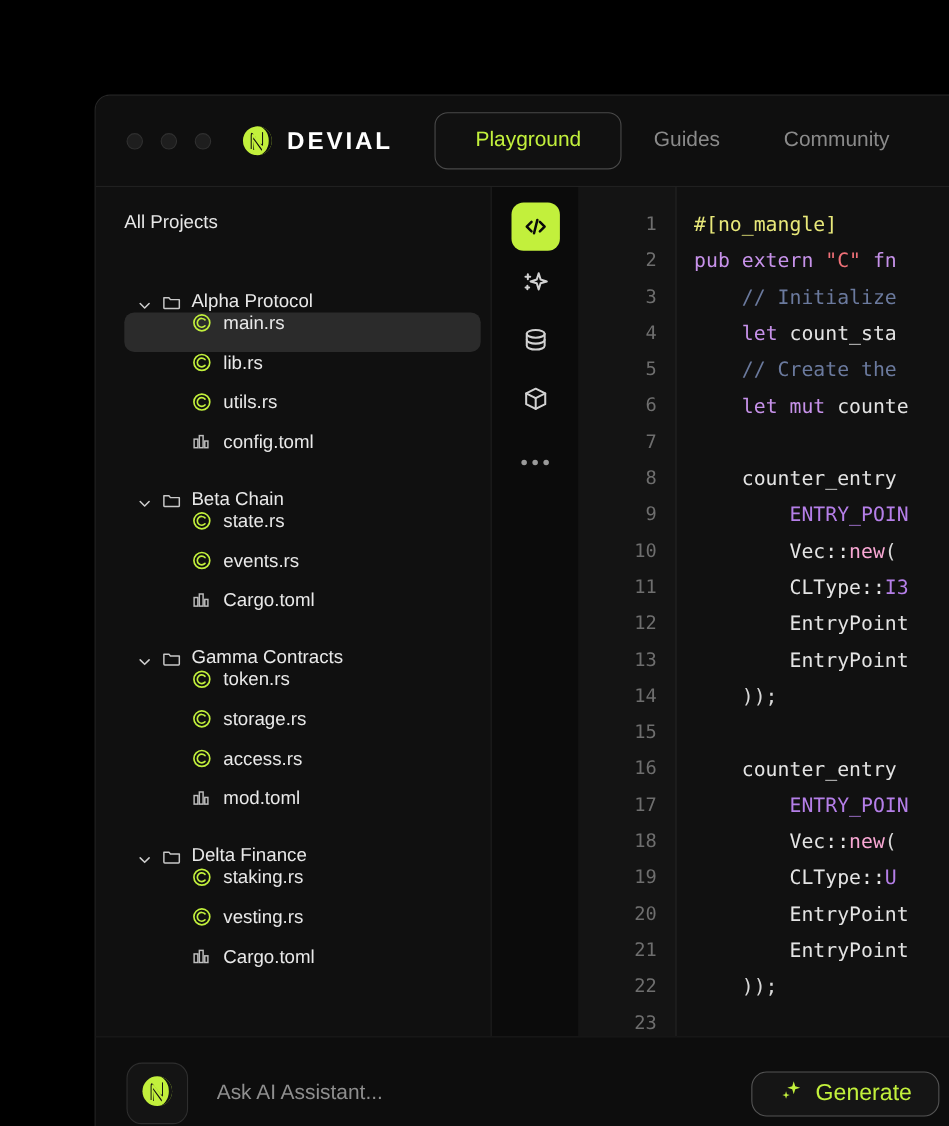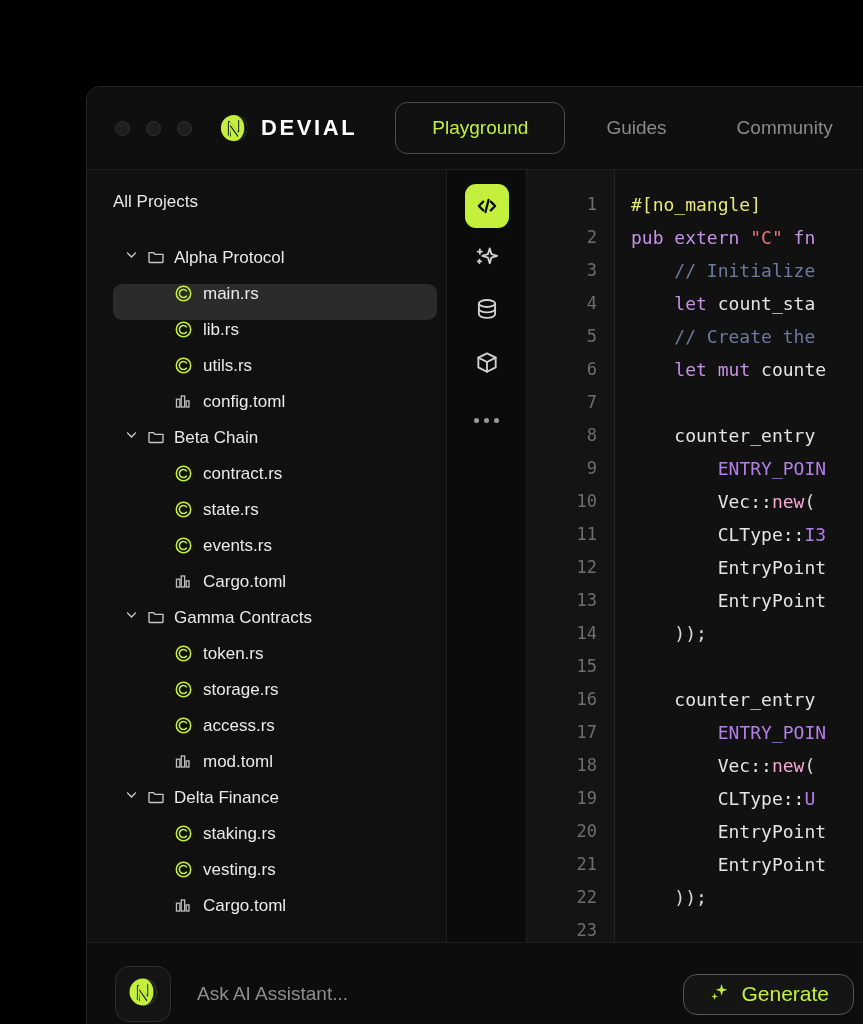--- a/index.html
+++ b/index.html
@@ -39,21 +39,21 @@
   .dot {
     width: 15px; height: 15px; border-radius: 50%;
     background: #1e1e1e; border: 1px solid #303030;
   }
   .brand { display: flex; align-items: center; gap: 12px; margin-left: 27px; }
   .brand-mark { width: 30px; height: 30px; display:block; }
   .brand-name {
     color: #ffffff; font-size: 22px; font-weight: 700;
     letter-spacing: 2.6px;
   }
-  .tabs { display: flex; align-items: flex-start; margin-left: 38px; gap: 12px; }
+  .tabs { display: flex; align-items: flex-start; margin-left: 38px; gap: 0px; }
   .tab {
     font-size: 19px; color: #8a8a8a; padding: 0 28px; height: 52px;
     display: flex; align-items: center; white-space: nowrap;
     border: 1px solid transparent; border-radius: 12px;
   }
   .tab.active {
     color: #c2f03c; border-color: #4a4a4a; background: #111111;
     padding: 0 36px;
   }
 
@@ -63,21 +63,21 @@
   
   .sidebar {
     width: 360px; background: #101010; border-right: 1px solid #1e1e1e;
     padding-top: 22px; overflow: hidden; position: relative;
   }
   .all-projects {
     color: #e8e8e8; font-size: 17px; padding: 0 0 0 26px; margin-bottom: 36px;
   }
   .tree { padding: 0 0 0 0; }
   .folder-row {
-    display: flex; align-items: flex-start; gap: 9px;
+    display: flex; align-items: flex-end; gap: 9px;
     height: 36px; padding-left: 38px; color: #e9e9e9; font-size: 17px;
   }
   .chev { width: 13px; height: 13px; display:block; flex: 0 0 auto; }
   .folder-ico { width: 18px; height: 18px; display:block; flex:0 0 auto; }
   .file-row {
     display: flex; gap: 10px;
     height: 36px; margin: 0 9px 0 26px; padding-left: 63px;
     color: #e9e9e9; font-size: 17px; border-radius: 9px;
   }
   .file-row.selected { background: #2b2b2b; }
@@ -247,29 +247,20 @@
                 <svg class="chev" viewBox="0 0 16 16" fill="none" stroke="#cfcfcf" stroke-width="1.7" stroke-linecap="round" stroke-linejoin="round">
                   <polyline points="3,6 8,11 13,6"></polyline>
                 </svg>
               </span>
               <span>
                 <svg class="folder-ico" viewBox="0 0 20 20" fill="none" stroke="#c8c8c8" stroke-width="1.5" stroke-linejoin="round">
                   <path d="M2.2 5.2h5.1l1.5 1.9h9v8.1a.9.9 0 0 1-.9.9H3.1a.9.9 0 0 1-.9-.9Z"></path>
                 </svg>
               </span>
               <span>Beta Chain</span>
-            </div>
-            <div class="file-row">
-              <span>
-                <svg class="file-ico" viewBox="0 0 20 20" fill="none">
-                  <circle cx="10" cy="10" r="7.6" stroke="#c2f03c" stroke-width="1.6"></circle>
-                  <path d="M13.0 7.2a4.2 4.2 0 1 0 0 5.6" stroke="#c2f03c" stroke-width="1.6" stroke-linecap="round" fill="none"></path>
-                </svg>
-              </span>
-              <span>contract.rs</span>
             </div>
             <div class="file-row">
               <span>
                 <svg class="file-ico" viewBox="0 0 20 20" fill="none">
                   <circle cx="10" cy="10" r="7.6" stroke="#c2f03c" stroke-width="1.6"></circle>
                   <path d="M13.0 7.2a4.2 4.2 0 1 0 0 5.6" stroke="#c2f03c" stroke-width="1.6" stroke-linecap="round" fill="none"></path>
                 </svg>
               </span>
               <span>state.rs</span>
             </div>

